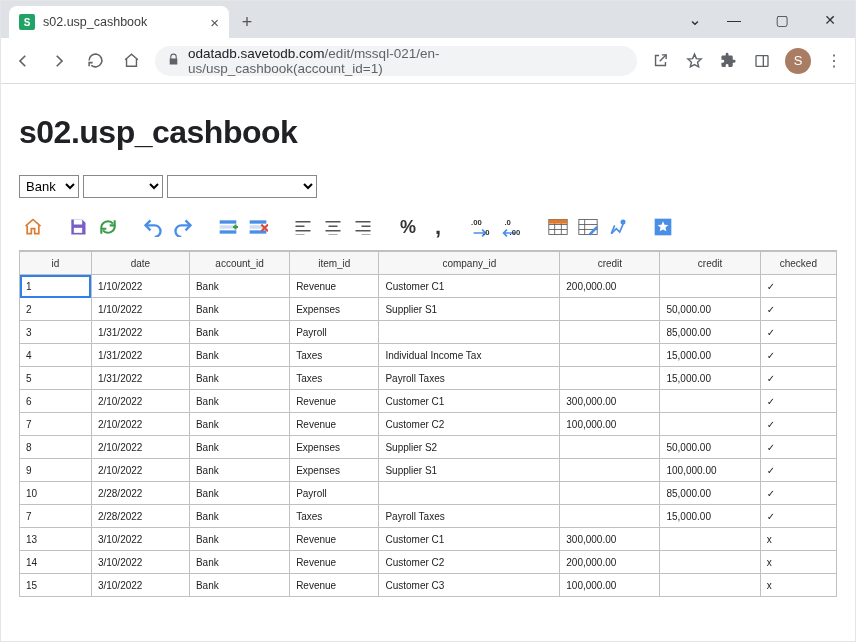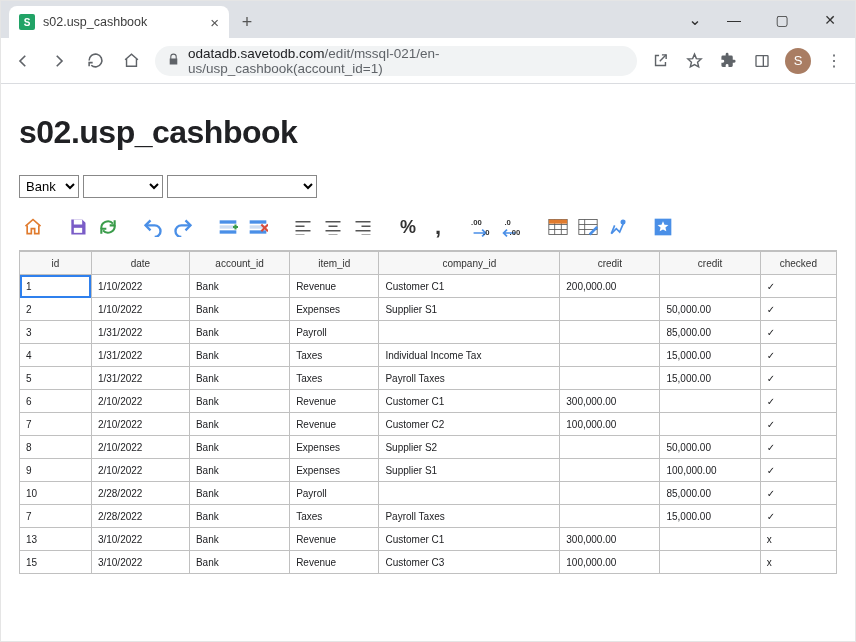--- a/index.html
+++ b/index.html
@@ -555,20 +555,30 @@
             <td class="id">13</td>
             <td>3/10/2022</td>
             <td>Bank</td>
             <td>Revenue</td>
             <td>Customer C1</td>
             <td class="num">300,000.00</td>
             <td class="num"></td>
             <td class="check">x</td>
           </tr>
           <tr>
+            <td class="id">14</td>
+            <td>3/10/2022</td>
+            <td>Bank</td>
+            <td>Revenue</td>
+            <td>Customer C2</td>
+            <td class="num">200,000.00</td>
+            <td class="num"></td>
+            <td class="check">x</td>
+          </tr>
+          <tr>
             <td class="id">15</td>
             <td>3/10/2022</td>
             <td>Bank</td>
             <td>Revenue</td>
             <td>Customer C3</td>
             <td class="num">100,000.00</td>
             <td class="num"></td>
             <td class="check">x</td>
           </tr>
         </tbody>

